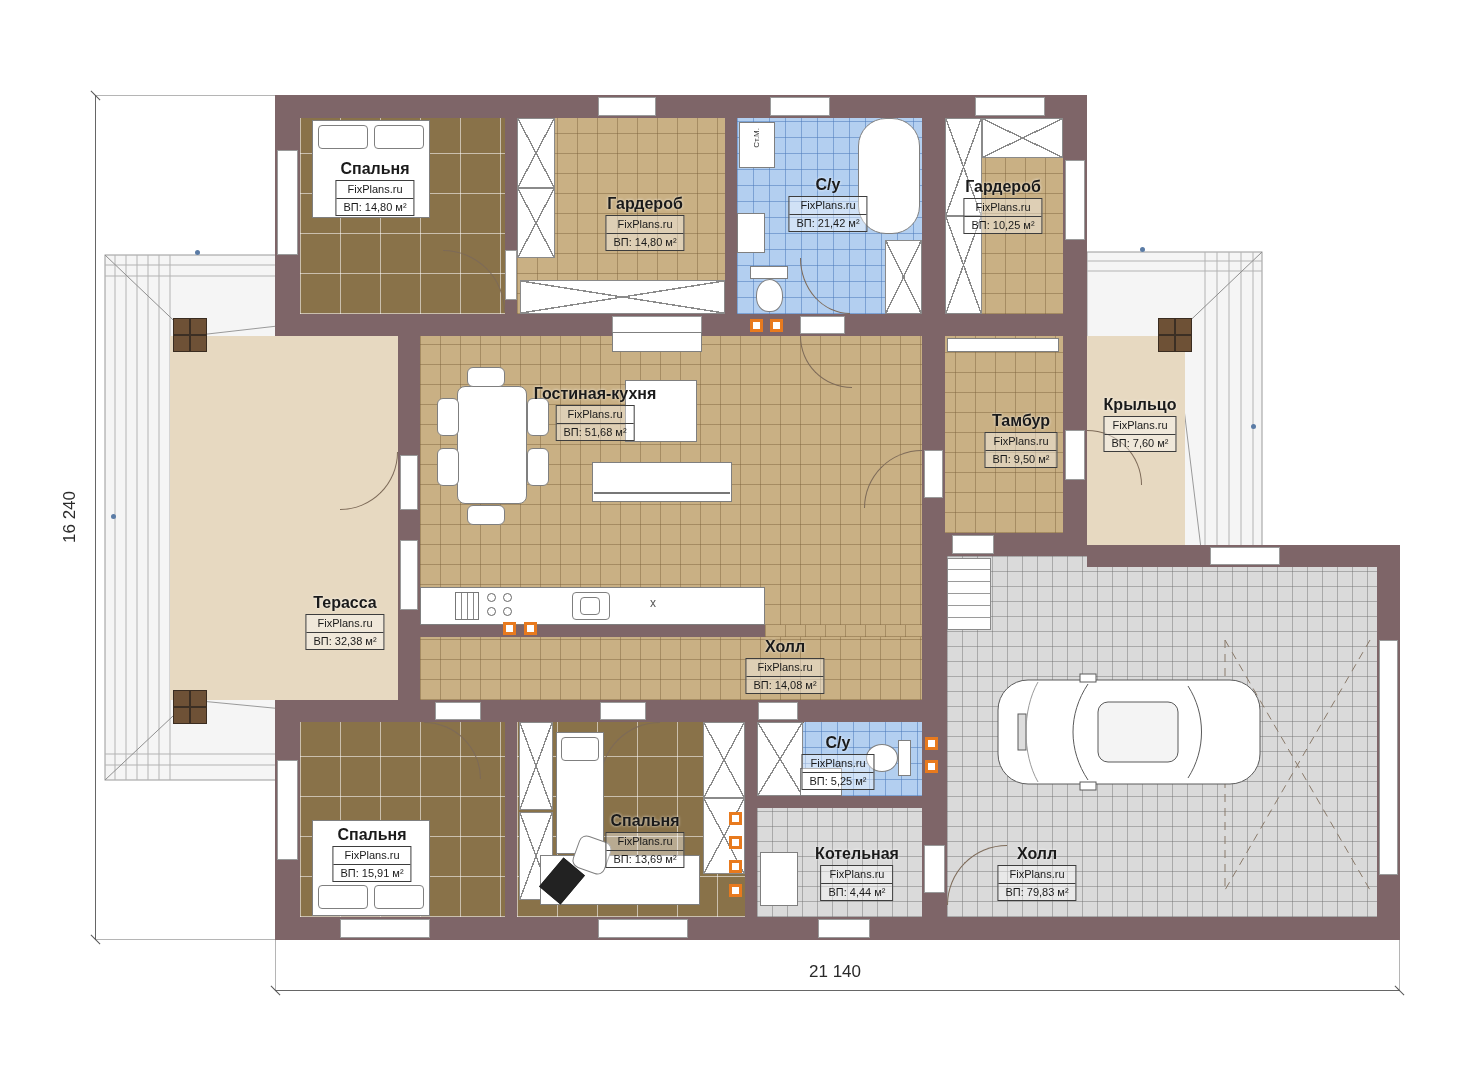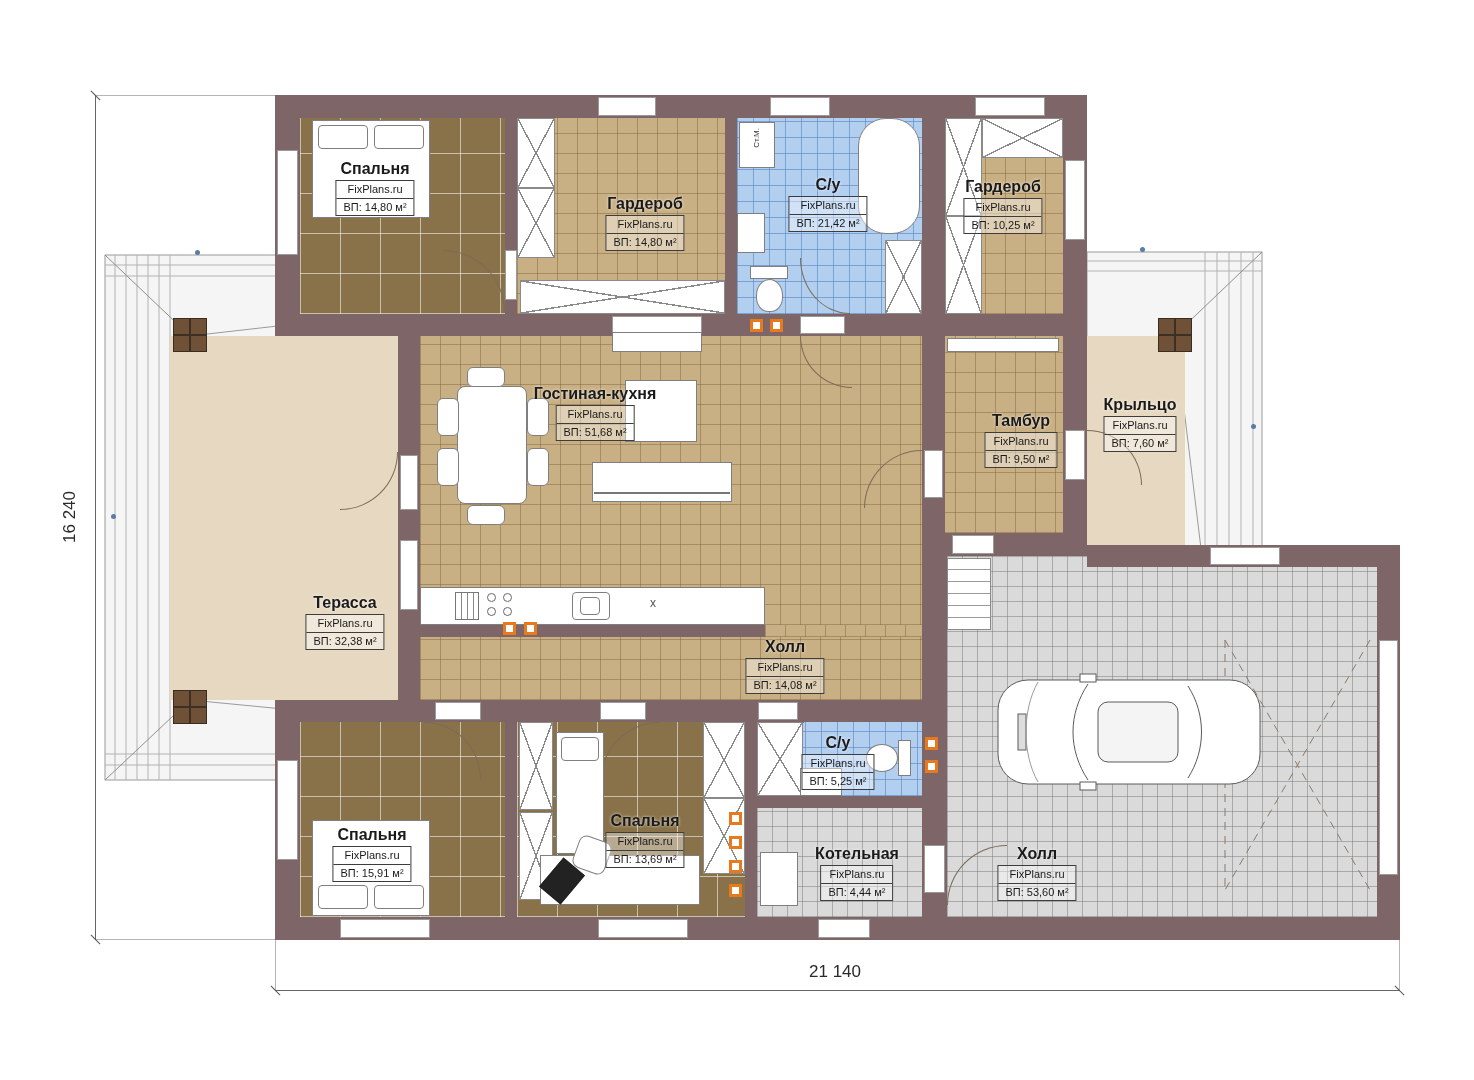--- a/index.html
+++ b/index.html
@@ -303,21 +303,21 @@
   <div class="rlabel" style="left:838px;top:734px;">
     <div class="rl-name">С/у</div>
     <div class="rl-box"><div class="rl-site">FixPlans.ru</div><div class="rl-area">ВП: 5,25 м²</div></div>
   </div>
   <div class="rlabel" style="left:857px;top:845px;">
     <div class="rl-name">Котельная</div>
     <div class="rl-box"><div class="rl-site">FixPlans.ru</div><div class="rl-area">ВП: 4,44 м²</div></div>
   </div>
   <div class="rlabel" style="left:1037px;top:845px;">
     <div class="rl-name">Холл</div>
-    <div class="rl-box"><div class="rl-site">FixPlans.ru</div><div class="rl-area">ВП: 53,60 м²</div></div>
+    <div class="rl-box"><div class="rl-site">FixPlans.ru</div><div class="rl-area">ВП: 79,83 м²</div></div>
   </div>
 
   <div class="extline" style="left:95px;top:95px;width:180px;height:1px;"></div>
   <div class="extline" style="left:95px;top:939px;width:180px;height:1px;"></div>
   <div class="dimline" style="left:95px;top:95px;width:1px;height:845px;"></div>
   <div class="tick" style="left:89px;top:95px;"></div>
   <div class="tick" style="left:89px;top:939px;"></div>
   <div class="dimtext vtext" style="left:20px;top:507px;width:100px;">16 240</div>
 
   <div class="extline" style="left:275px;top:940px;width:1px;height:50px;"></div>

